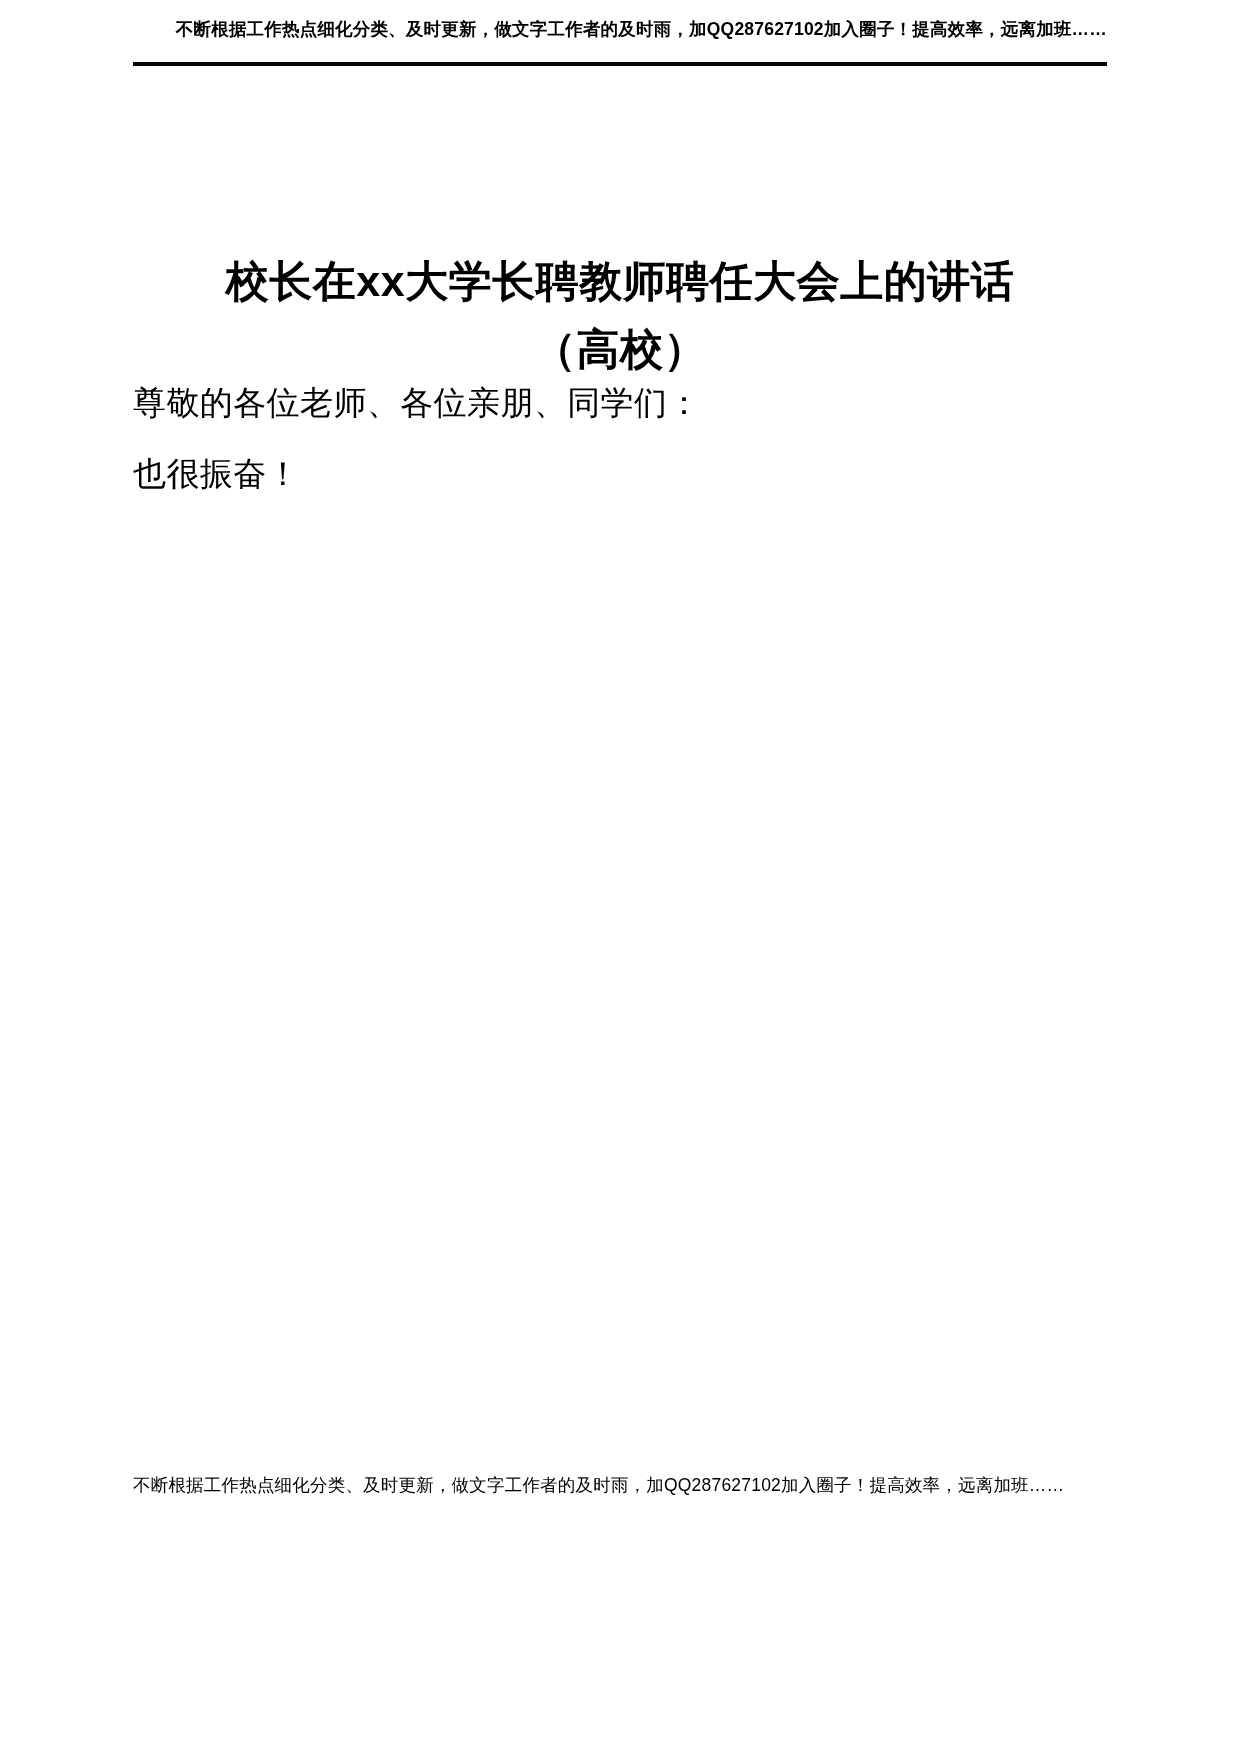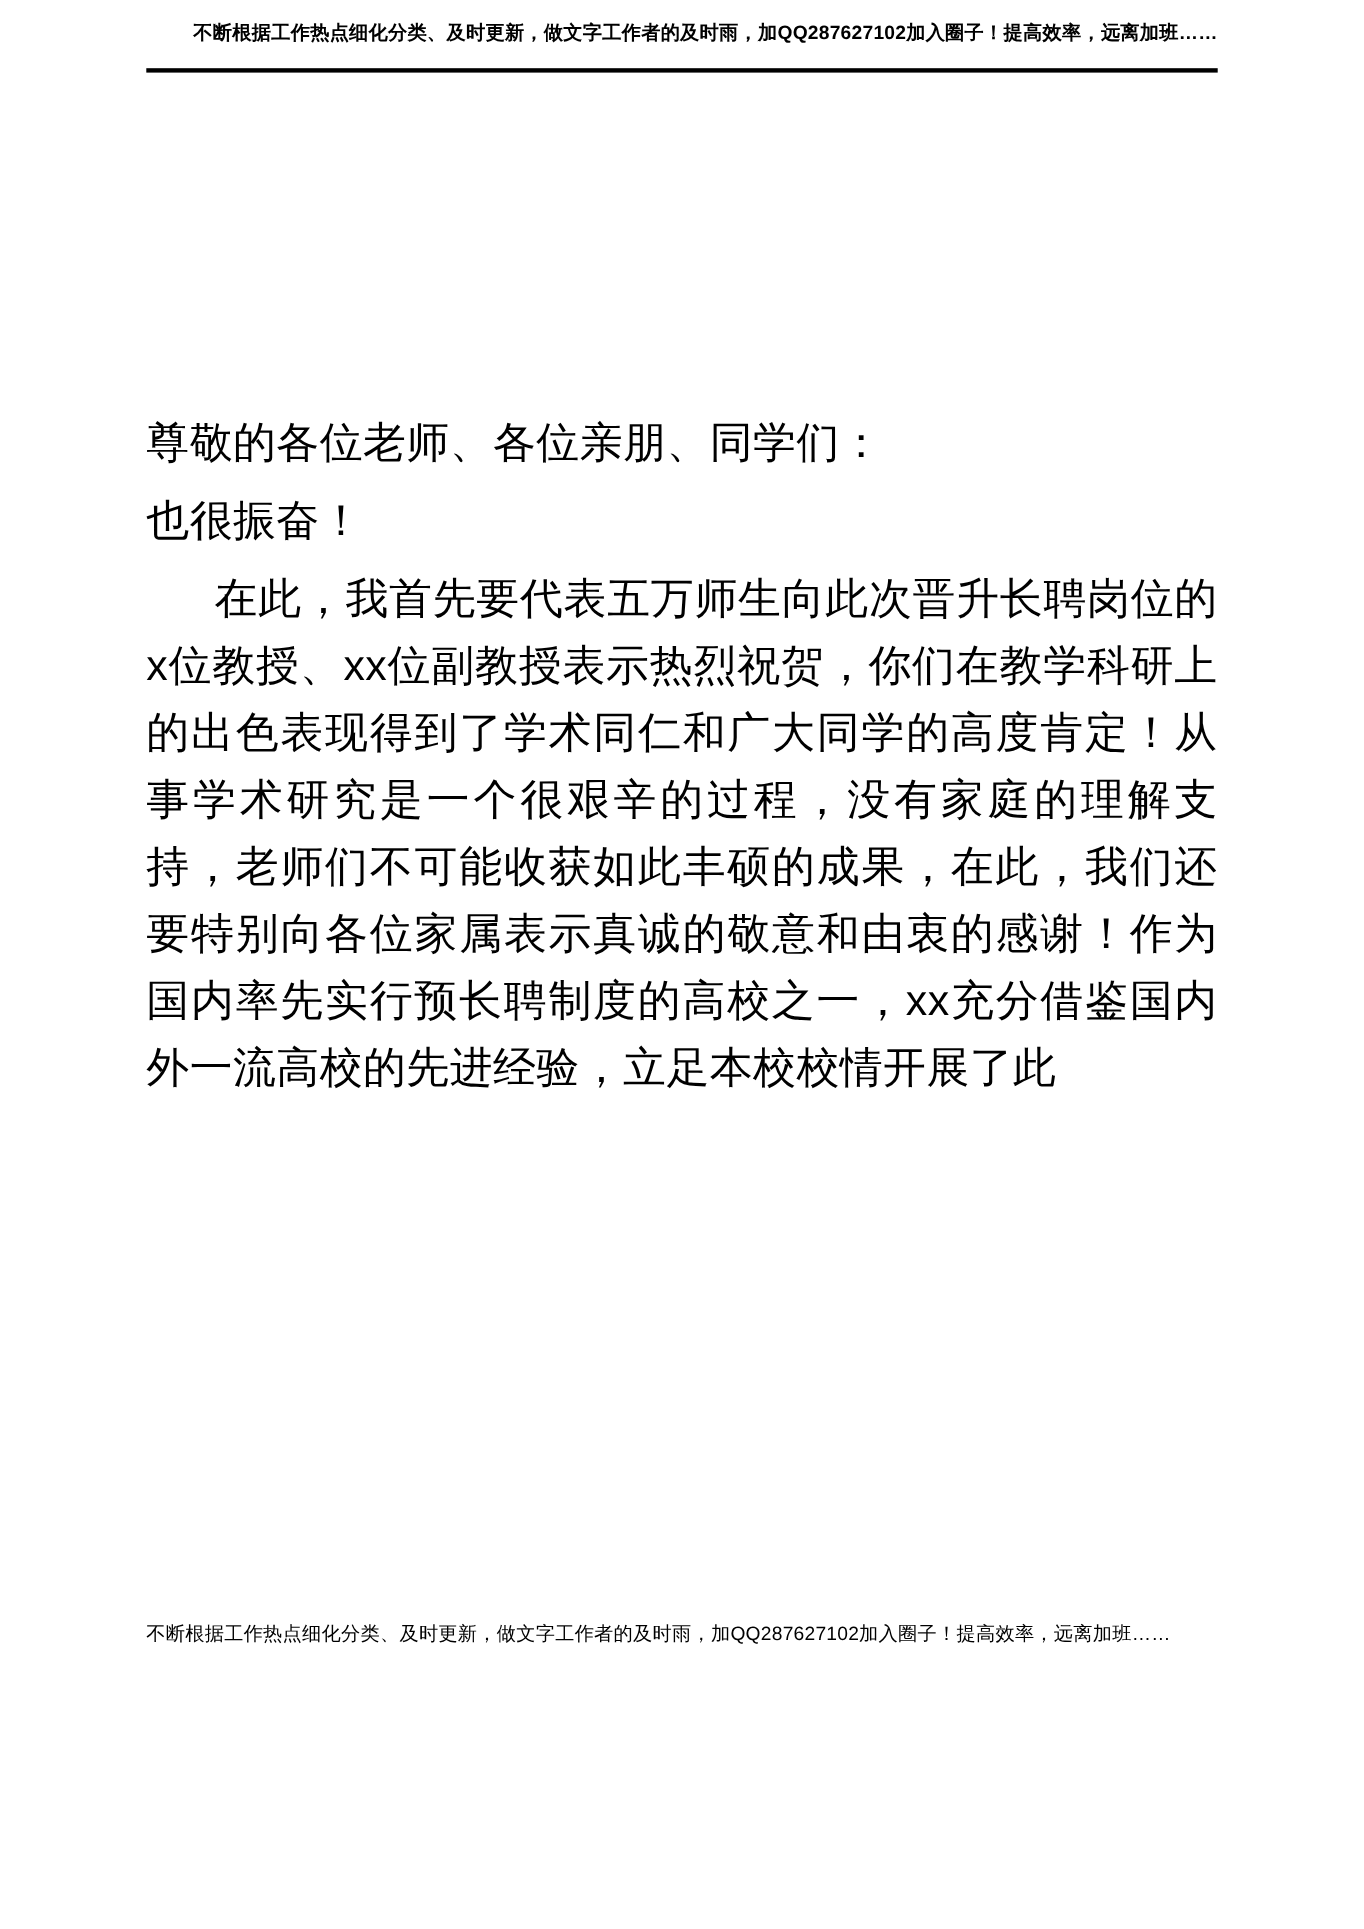--- a/index.html
+++ b/index.html
@@ -66,21 +66,21 @@
   }
 
   
   .body-zone {
     position: absolute;
     left: 133px;
     top: 372px;
     width: 974px;
   }
   .para {
-    font-size: 39px;
+    font-size: 33px;
     line-height: 61px;
     text-align: justify;
     text-align-last: left;
     letter-spacing: 0.4px;
     margin: 0 0 10px 0;
     word-break: break-all;
   }
   .para.indent {
     text-indent: 62px;
   }
@@ -113,25 +113,28 @@
 </head>
 <body>
 
 <div class="page">
 
   <div class="header-zone">
     <div class="header-text">不断根据工作热点细化分类、及时更新，做文字工作者的及时雨，加QQ287627102加入圈子！提高效率，远离加班……</div>
   </div>
   <div class="header-rule"></div>
 
+  <h1 class="doc-title">
+    <span class="title-line">校长在xx大学长聘教师聘任大会上的讲话</span>
+    <span class="title-line">（高校）</span>
+  </h1>
 
   <div class="body-zone">
     <p class="para">尊敬的各位老师、各位亲朋、同学们：</p>
     <p class="para">也很振奋！</p>
-    <p class="para indent">在此，我首先要代表五万师生向此次晋升长聘岗位的x位教授、xx位副教授表示热烈祝贺，你们在教学科研上的出色表现得到了学术同仁和广大同学的高度肯定！从事学术研究是一个很艰辛的过程，没有家庭的理解支持，老师们不可能收获如此丰硕的成果，在此，我们还要特别向各位家属表示真诚的敬意和由衷的感谢！作为国内率先实行预长聘制度的高校之一，xx充分借鉴国内外一流高校的先进经验，立足本校校情开展了此</p>
   </div>
 
   <div class="footer-rule"></div>
   <div class="footer-zone">
     <div class="footer-text">不断根据工作热点细化分类、及时更新，做文字工作者的及时雨，加QQ287627102加入圈子！提高效率，远离加班……</div>
   </div>
 
 </div>
 
 </body></html>

